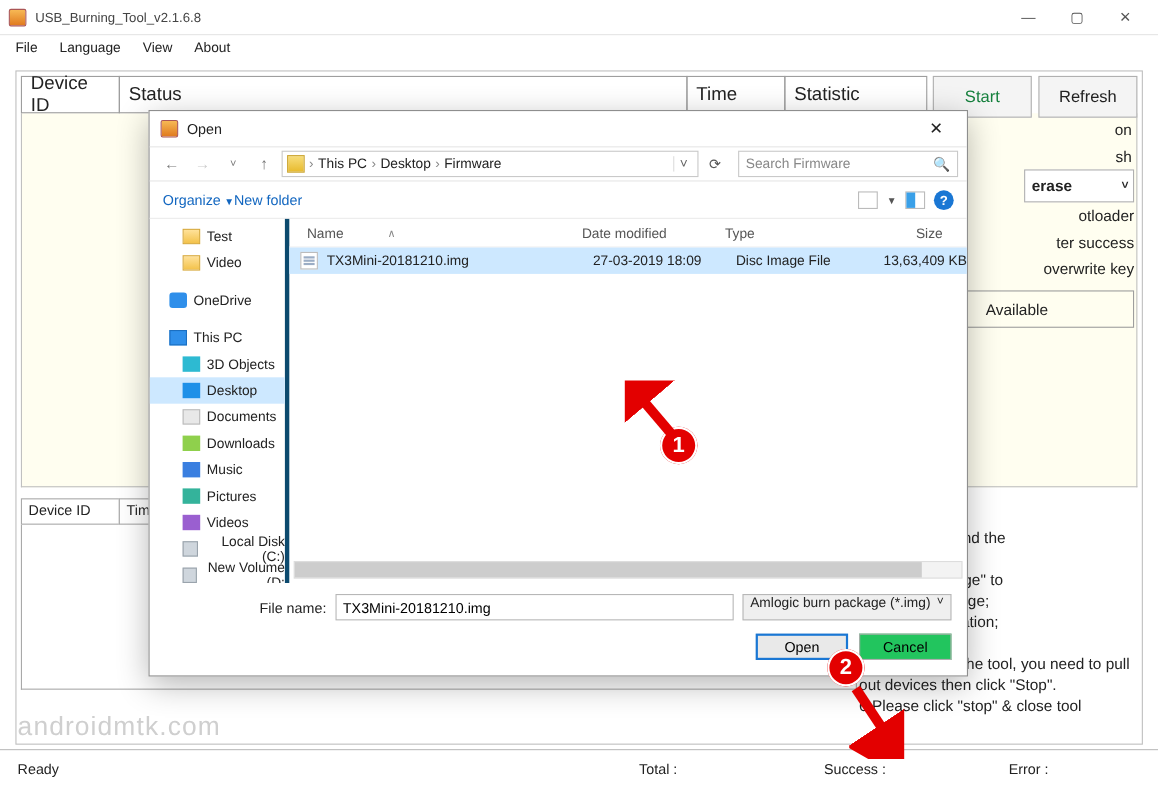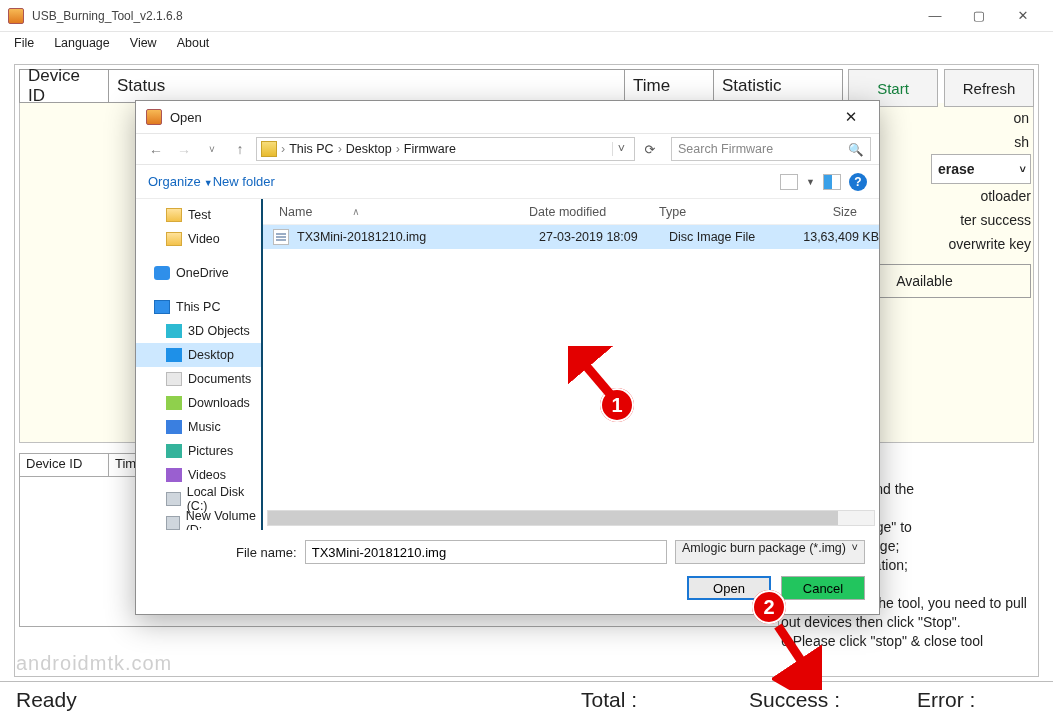--- a/index.html
+++ b/index.html
@@ -29,23 +29,23 @@
 .c2.dev{width:90px;} .c2.time{flex:1;}
 .grid2-body{ border:1px solid #a9a9a9; border-top:none; height:150px; }
 
 
 .side-right{ position:absolute; right:22px; top:106px; width:190px; font-size:14px; line-height:24px; }
 .ddown{ border:1px solid #b0b0b0; padding:2px 18px 2px 6px; width:100px; position:relative; background:#fff;}
 .ddown:after{content:"˅"; position:absolute; right:4px; top:2px; font-size:11px;}
 .rw-row{ display:flex; gap:20px; border:1px solid #9e9e9e; padding:4px 10px; margin-top:8px;}
 .tips{ position:absolute; right:22px; top:480px; width:250px; font-size:14px; line-height:19px; }
 
-.statusbar{ position:absolute; left:0; right:0; bottom:0; height:36px; border-top:1px solid #bcbcbc; display:flex; align-items:center; font-size:21px; padding:0 16px; gap:48px;}
+.statusbar{ position:absolute; left:0; right:0; bottom:0; height:36px; border-top:1px solid #bcbcbc; display:flex; align-items:center; font-size:13px; padding:0 16px; gap:48px;}
 .statusbar .seg{ min-width:120px;}
-.watermark{ position:absolute; left:16px; bottom:42px; color:#cfcfcf; font-size:20px; letter-spacing:1px;}
+.watermark{ position:absolute; left:16px; bottom:42px; color:#cfcfcf; font-size:24px; letter-spacing:1px;}
 
 
 .dialog{ position:absolute; left:135px; top:100px; width:745px; height:515px; background:#fff; border:1px solid #8e8e8e; box-shadow:0 8px 28px rgba(0,0,0,.3); display:flex; flex-direction:column;}
 .dlg-title{ height:32px; display:flex; align-items:center; padding:0 10px; font-size:13px;}
 .dlg-title .app-icon{ width:16px;height:16px;background:linear-gradient(#f7b955,#e07a1f);border:1px solid #a55;border-radius:2px;margin-right:8px;}
 .dlg-title .t{ flex:1;}
 .dlg-close{ width:36px; text-align:center; font-size:15px;}
 .dlg-nav{ height:32px; display:flex; align-items:center; padding:0 8px; gap:4px; border-top:1px solid #e6e6e6; border-bottom:1px solid #e6e6e6;}
 .nav-arrow{ width:24px; text-align:center; color:#777; font-size:14px;}
 .crumb-box{ flex:1; border:1px solid #c9c9c9; height:24px; display:flex; align-items:center; padding:0 4px; gap:2px; font-size:12.5px; background:#fff;}
@@ -58,21 +58,21 @@
 .dlg-tool{ height:34px; display:flex; align-items:center; padding:0 12px; font-size:13px; border-bottom:1px solid #ececec;}
 .link{ color:#1367c0;}
 .link .dd{ font-size:9px; margin-left:3px;}
 .dlg-tool .spacer{flex:1;}
 .view-ctrl{ display:flex; align-items:center; gap:8px; color:#555;}
 .view-ctrl .vicon{ width:18px;height:16px;border:1px solid #bbb; position:relative;}
 .view-ctrl .vicon.preview:before{content:"";position:absolute;left:0;top:0;bottom:0;width:50%;background:#3aa0e8;}
 .help-icon{ width:18px;height:18px;border-radius:50%;background:#1a77d4;color:#fff;display:flex;align-items:center;justify-content:center;font-size:12px;font-weight:bold;}
 
 .dlg-body{ flex:1; display:flex; min-height:0;}
-.tree{ width:150px; border-right:2px solid #0c4a6e; overflow:hidden; padding-top:4px;}
+.tree{ width:150px; border-right:4px solid #0c4a6e; overflow:hidden; padding-top:4px;text-align:right;}
 .tree .node{ display:flex; align-items:center; gap:6px; height:24px; padding-left:18px; font-size:12.5px;}
 .tree .node.l2{ padding-left:30px;}
 .tree .node.sel{ background:#cde8ff;}
 .ticon{ width:16px; height:14px; display:inline-block; }
 .ico-folder{ background:linear-gradient(#ffe29a,#f3c24b); border:1px solid #d7a93a;}
 .ico-onedrive{ background:#2f8fea; border-radius:3px;}
 .ico-pc{ background:#2f8fea; border:1px solid #1b6fc1;}
 .ico-3d{ background:#2dbad2;}
 .ico-desk{ background:#1e90e8;}
 .ico-doc{ background:#e8e8e8; border:1px solid #bbb;}

